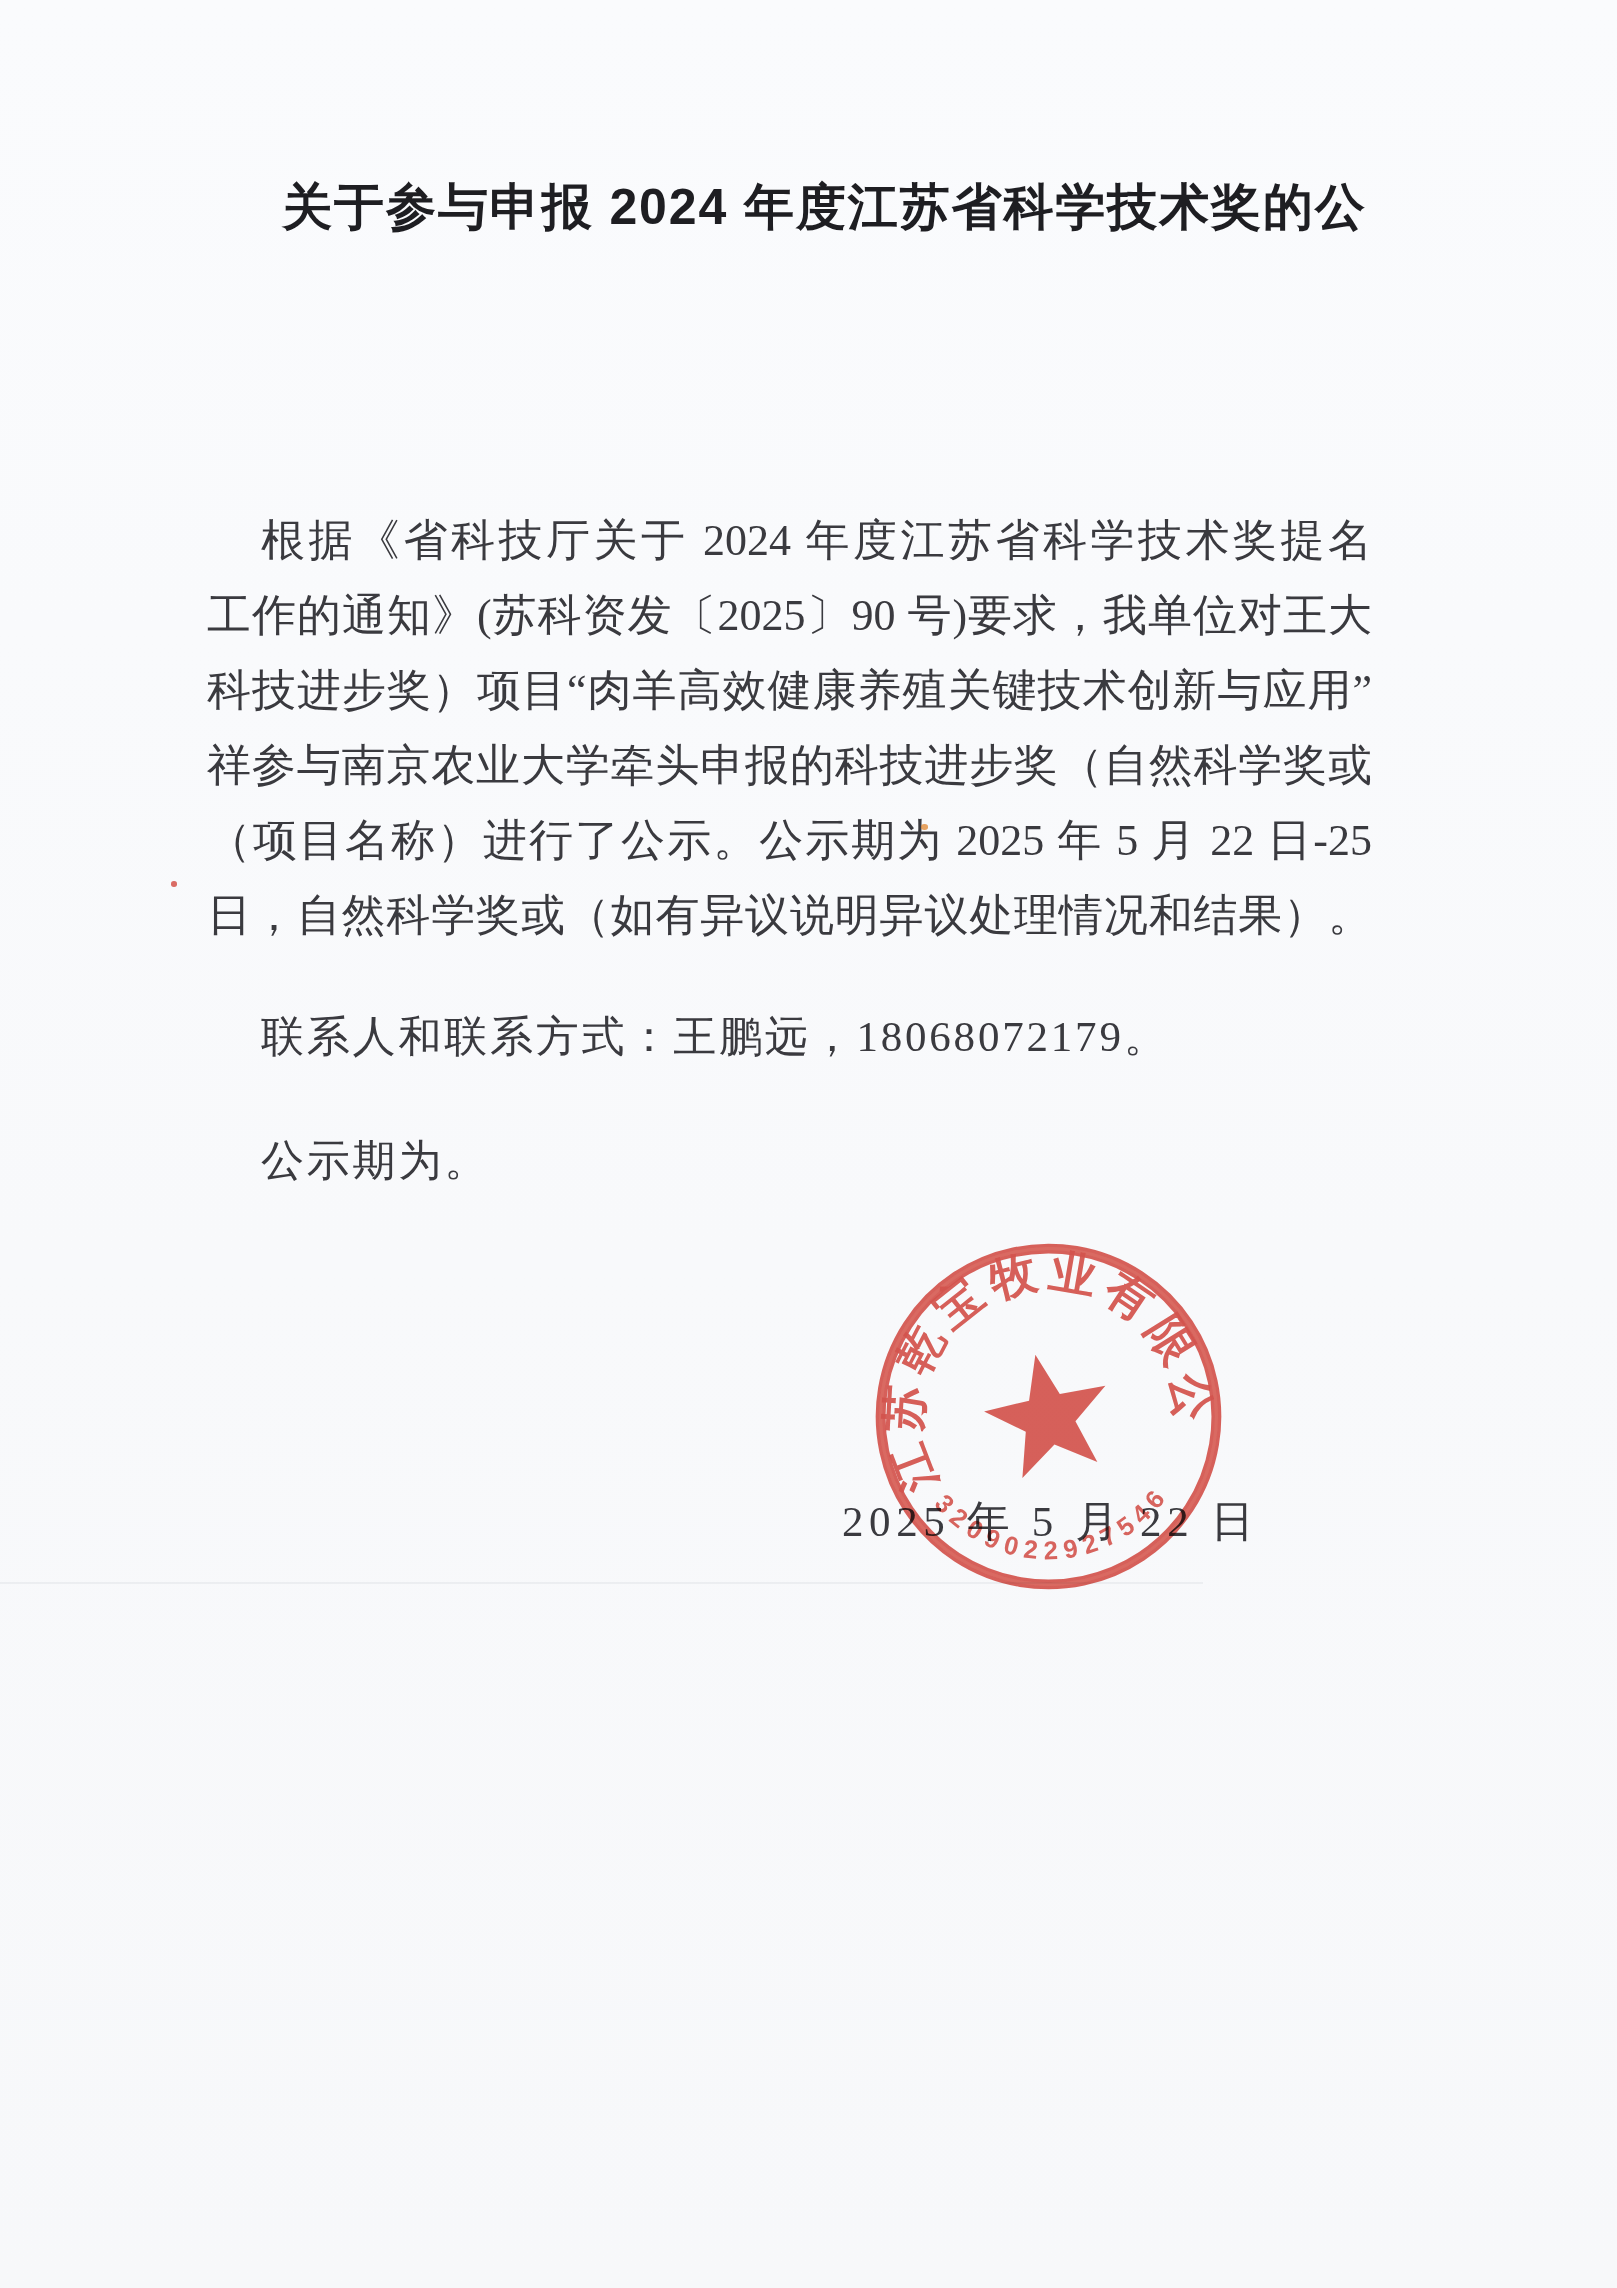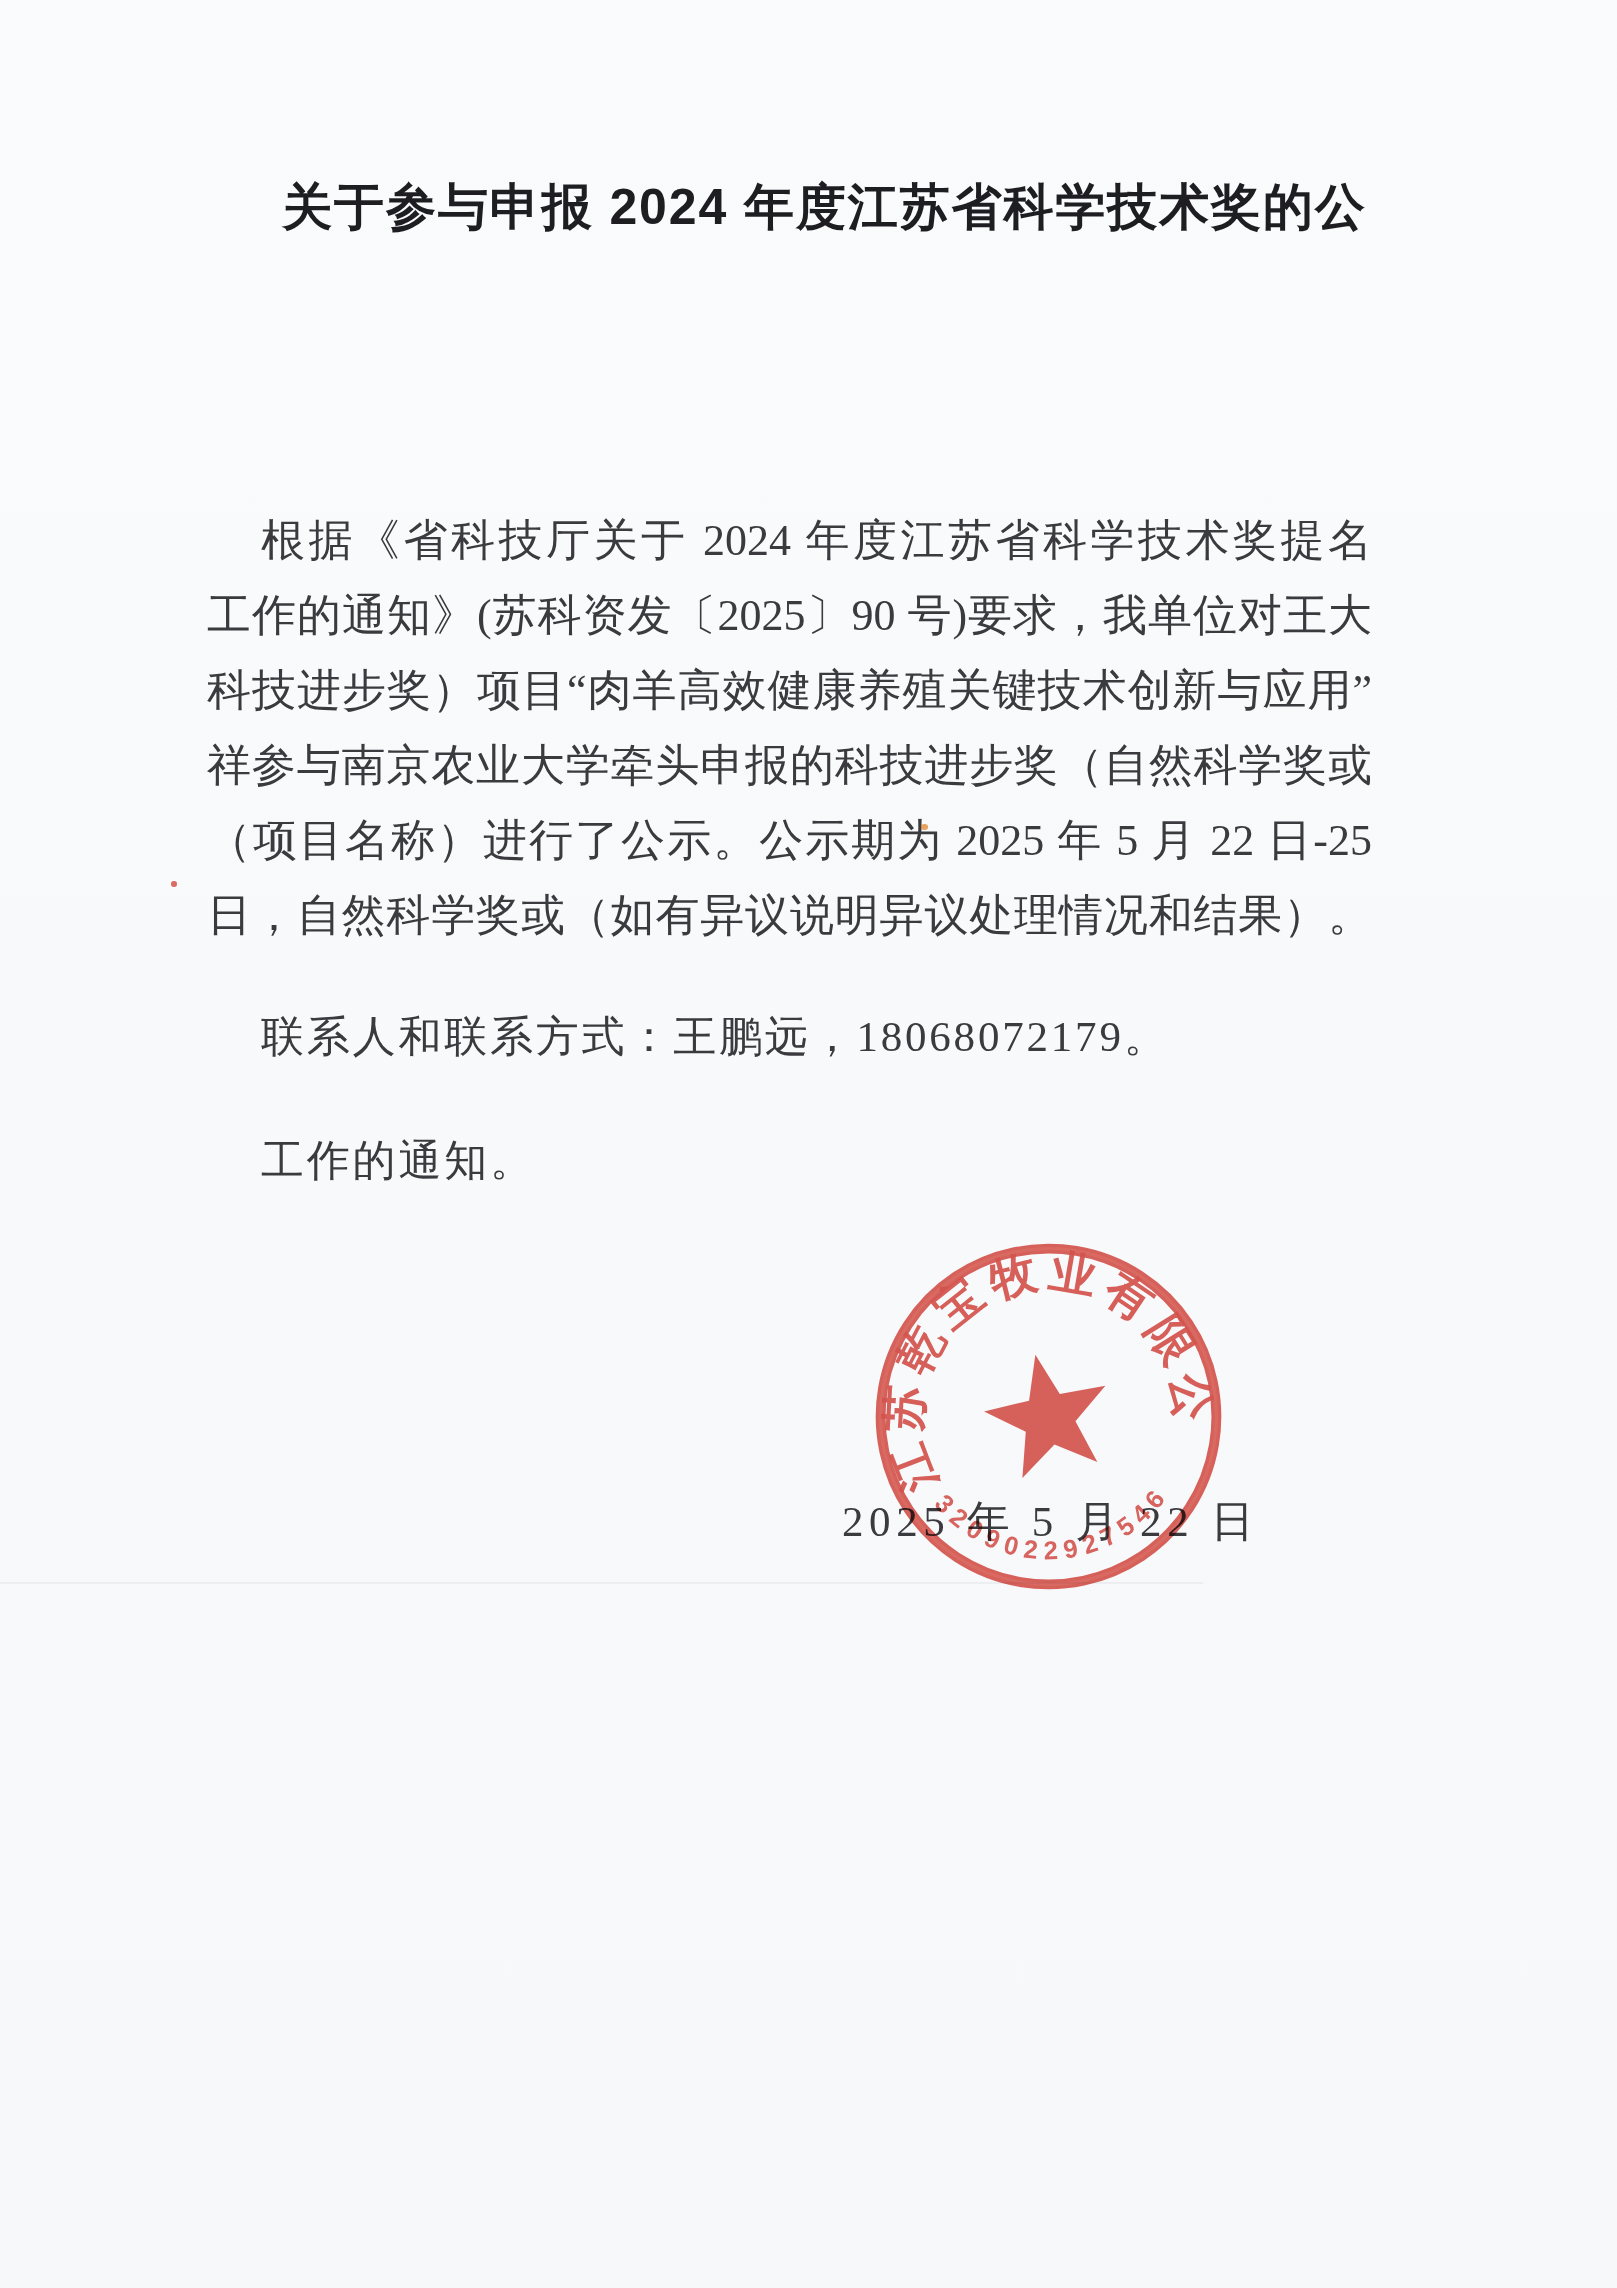--- a/index.html
+++ b/index.html
@@ -73,21 +73,21 @@
     <div class="body-line indent">根据《省科技厅关于 2024 年度江苏省科学技术奖提名</div>
     <div class="body-line">工作的通知》(苏科资发〔2025〕90 号)要求，我单位对王大</div>
     <div class="body-line">科技进步奖）项目“肉羊高效健康养殖关键技术创新与应用”</div>
     <div class="body-line">祥参与南京农业大学牵头申报的科技进步奖（自然科学奖或</div>
     <div class="body-line">（项目名称）进行了公示。公示期为 2025 年 5 月 22 日-25</div>
     <div class="body-line">日，自然科学奖或（如有异议说明异议处理情况和结果）。</div>
   </div>
 
   <div class="para contact">联系人和联系方式：王鹏远，18068072179。</div>
 
-  <div class="para closing">工作的通知。</div>
+  <div class="para closing">公示期为。</div>
 
 
   <div class="para date">2025 年 5 月 22 日</div>
 
   <svg class="seal" viewBox="0 0 400 400" xmlns="http://www.w3.org/2000/svg">
     <g transform="rotate(-12 200 200)" fill="none">
       <circle cx="200" cy="200" r="170" stroke="#d5423a" stroke-width="10" opacity="0.92"></circle>
       <circle cx="200" cy="200" r="170" stroke="#e46a5e" stroke-width="3" opacity="0.45"></circle>
       <polygon points="200,136 215.9,180.2 262.8,181.6 225.7,210.3 238.8,255.4 200,229 161.2,255.4 174.3,210.3 137.2,181.6 184.1,180.2" fill="#d5423a" opacity="0.92"></polygon>
       <path id="seal-name-arc" d="M 78 244.5 A 130 130 0 1 1 322 244.5" fill="none"></path>

